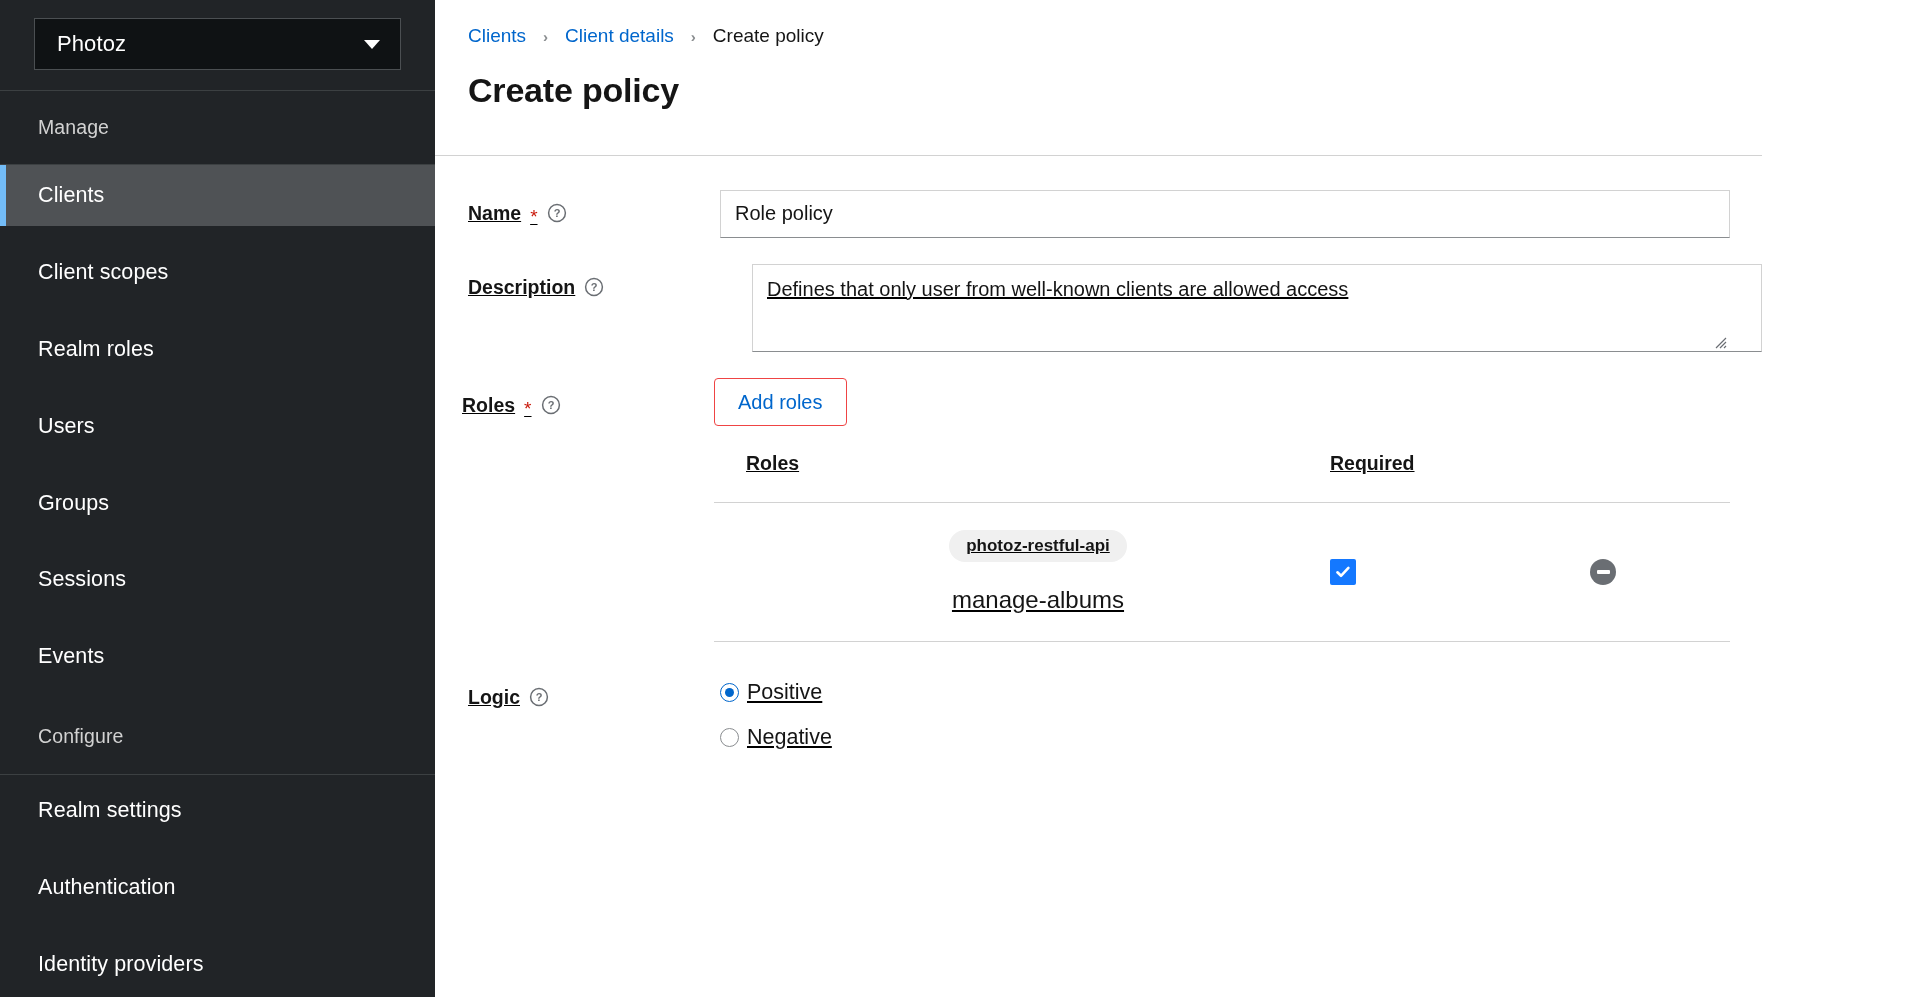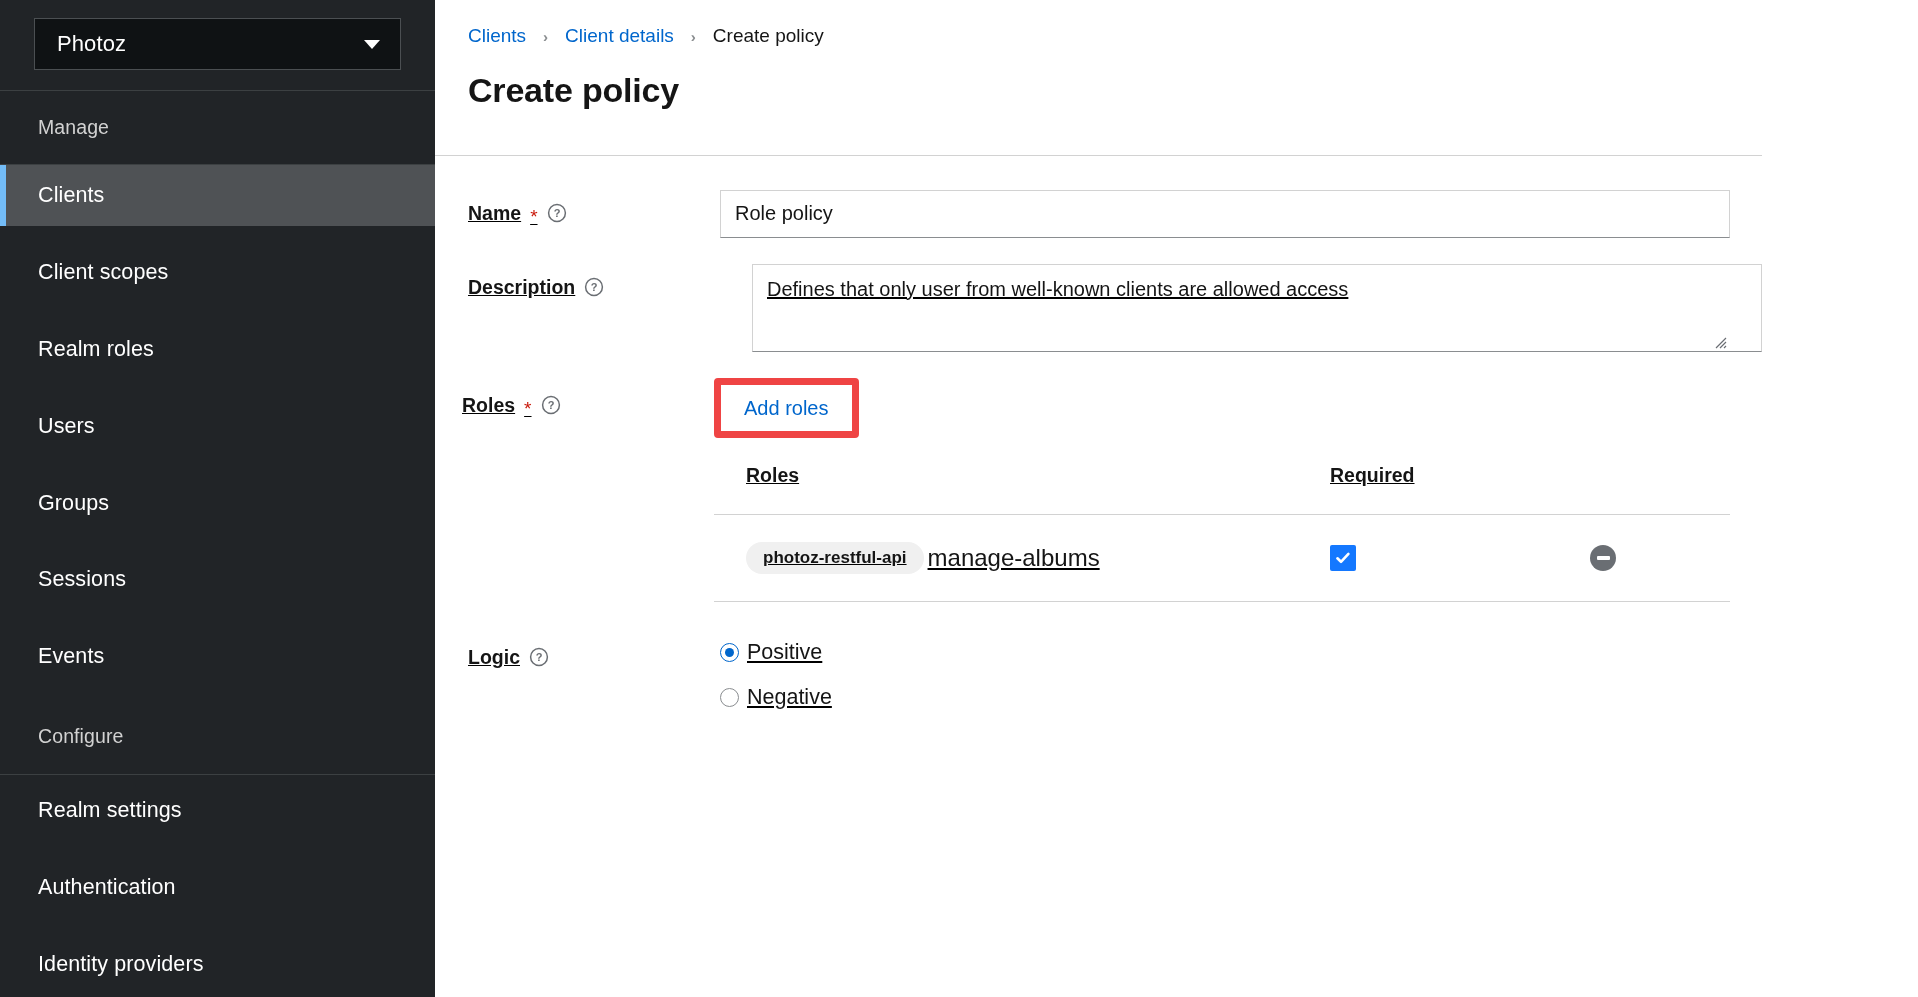--- a/index.html
+++ b/index.html
@@ -191,21 +191,21 @@
   .resize-grip {
     position: absolute;
     right: 3px; bottom: 3px;
     width: 12px; height: 12px;
     pointer-events: none;
   }
 
   
   .btn-secondary {
     display: inline-block;
-    border: 7px solid #ef4444;
+    border: 1px solid #ef4444;
     color: #0066cc;
     background: #fff;
     font-family: "Liberation Sans", sans-serif;
     font-size: 20px;
     padding: 11px 23px;
     border-radius: 4px;
     cursor: pointer;
     line-height: 1.2;
   }
   .roles-table {
@@ -223,21 +223,21 @@
   }
   .roles-table th.col-roles { padding-left: 32px; }
   .roles-table th.col-required { width: 260px; }
   .roles-table th.col-action { width: 140px; }
   .roles-table td {
     padding: 27px 0;
     border-bottom: 1px solid #d2d2d2;
     vertical-align: middle;
   }
   .roles-table td.col-roles { padding-left: 32px; }
-  .role-cell { display: flex; align-items: center; gap: 4px; }
+  .role-cell { display: flex; align-items: center; gap: 24px; flex-direction: column; }
   .badge {
     background: #f0f0f0;
     color: #151515;
     border-radius: 30px;
     font-size: 17px;
     font-weight: bold;
     padding: 6px 17px;
     white-space: nowrap;
   }
   .role-name { font-size: 24px; color: #151515; }

